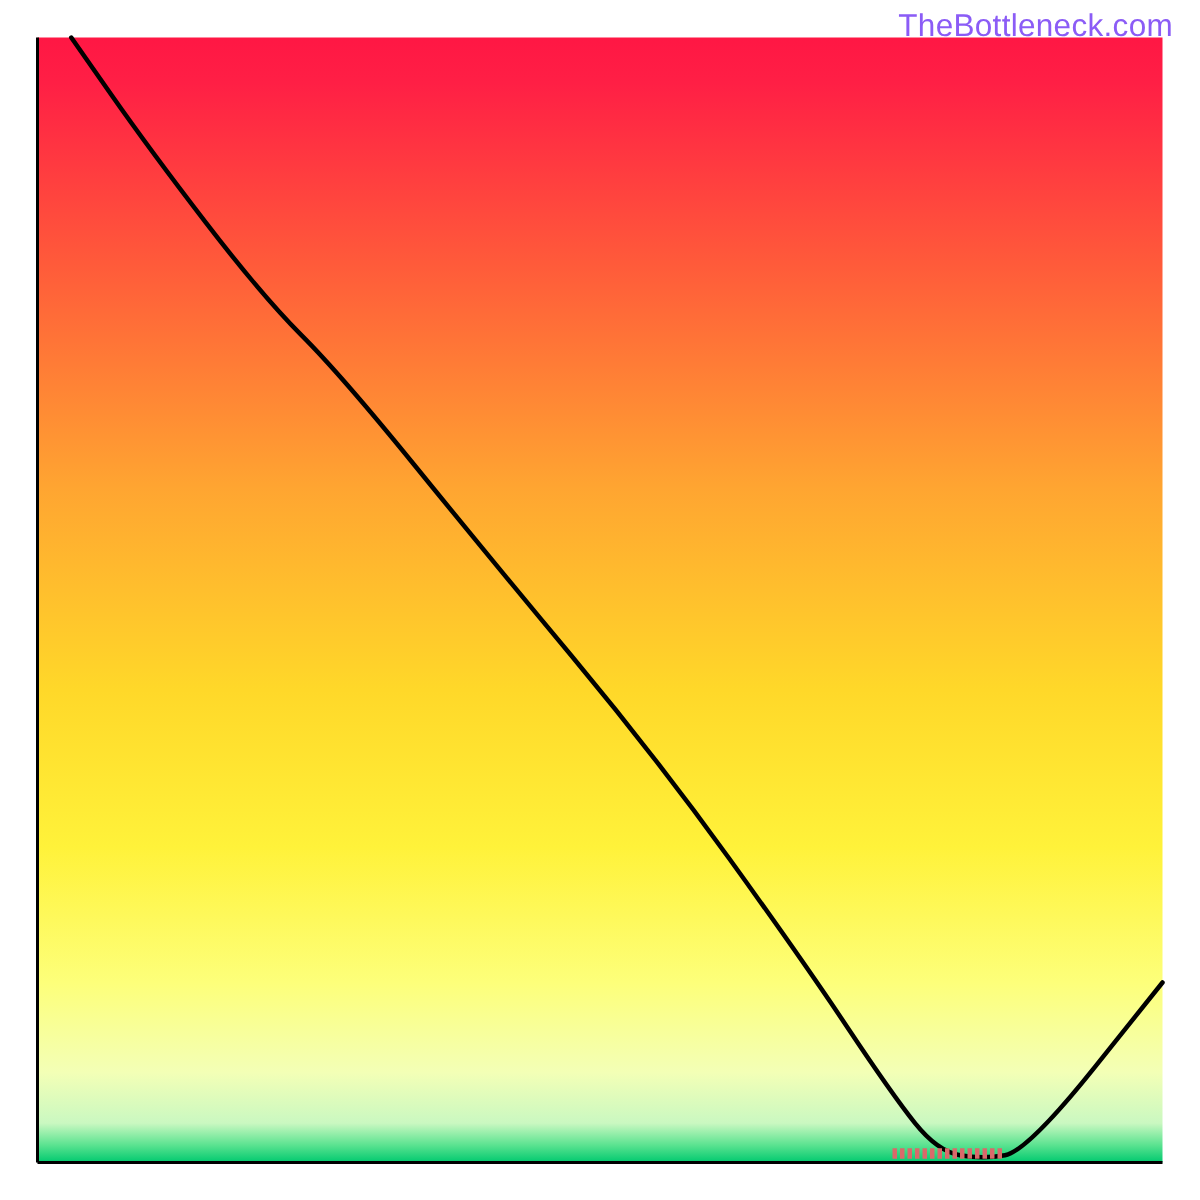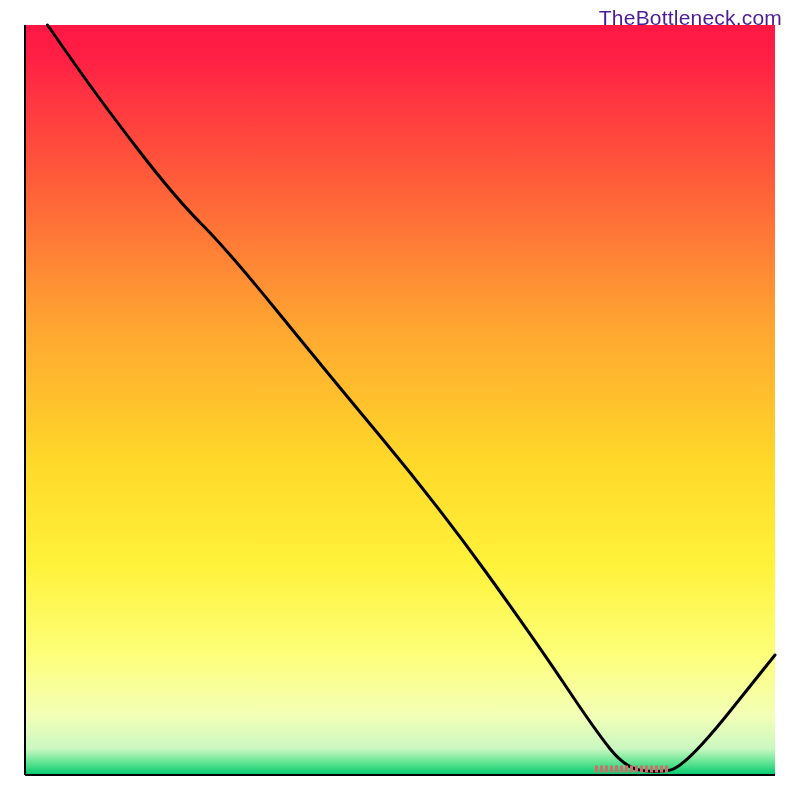--- a/index.html
+++ b/index.html
@@ -13,21 +13,21 @@
   }
   .chart-container {
     position: relative;
     width: 800px;
     height: 800px;
   }
   .watermark {
     position: absolute;
     top: 6px;
     right: 18px;
-    color: #4c1d95;
+    color: #8b5cf6;
     font-size: 21px;
     font-weight: 500;
     letter-spacing: 0.2px;
   }
   svg {
     display: block;
   }
 </style>
 </head>
 <body>

